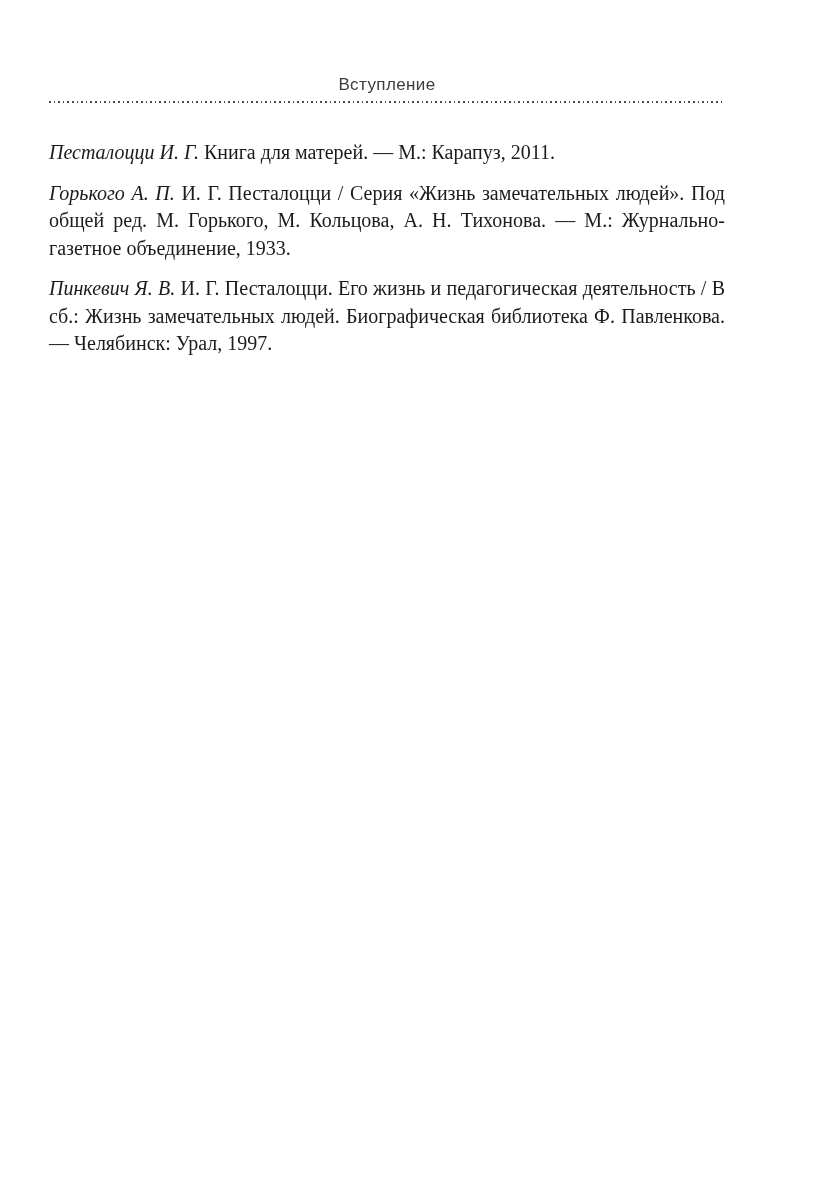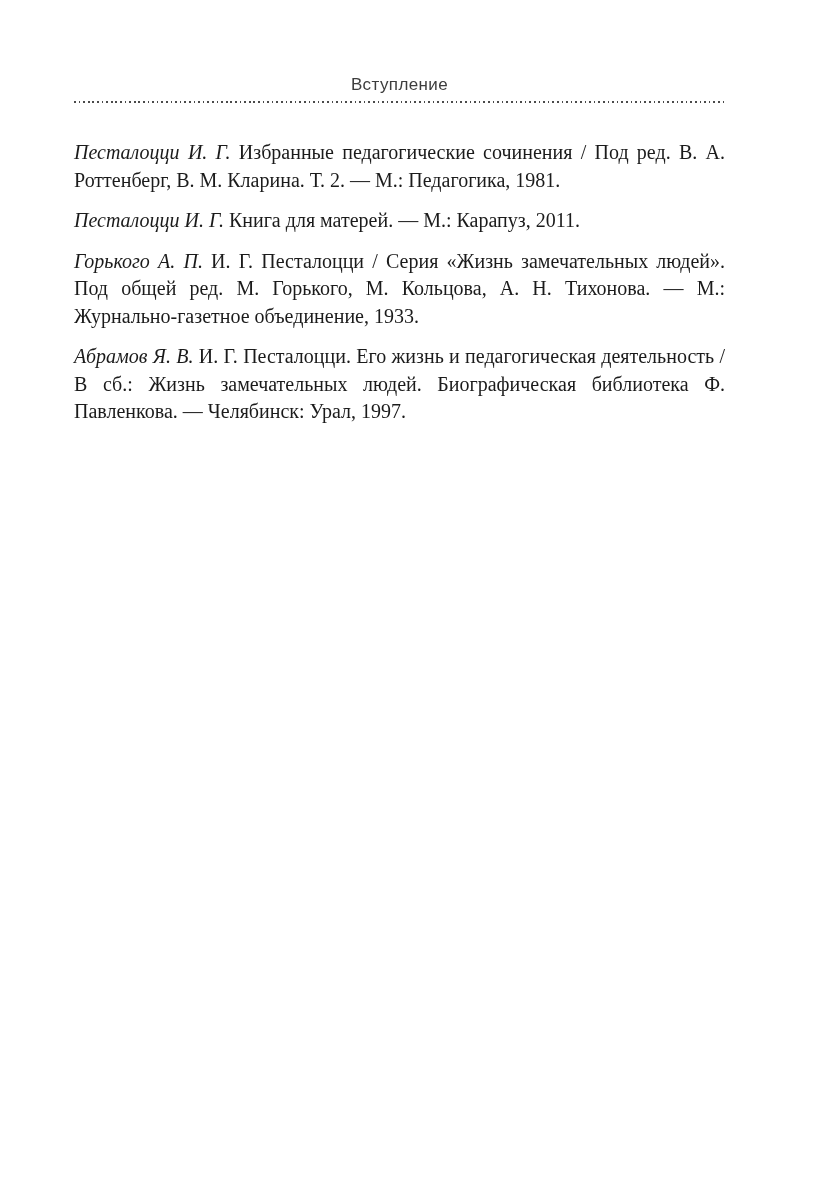--- a/index.html
+++ b/index.html
@@ -10,21 +10,21 @@
   body {
     width: 817px;
     height: 1200px;
     overflow: hidden;
     position: relative;
   }
   .page {
     box-sizing: border-box;
     width: 817px;
     height: 1200px;
-    padding: 0 92px 0 74px;
+    padding: 0 92px 0 49px;
     background: #ffffff;
   }
   .chapter-header {
     padding-top: 74px;
   }
   .chapter-title {
     font-family: "Liberation Sans", "DejaVu Sans", sans-serif;
     font-size: 17px;
     line-height: 21px;
     letter-spacing: 0.4px;
@@ -63,35 +63,31 @@
 
 <div class="page">
 
   <header class="chapter-header">
     <div class="chapter-title">Вступление</div>
     <div class="dotted-rule"></div>
   </header>
 
   <main class="bibliography">
 
-    <p class="entry">
-      <span class="author">Песталоцци И. Г.</span>
-      <span class="entry-text">Избранные педагогические сочинения / Под ред. В. А. Роттенберг, В. М. Кларина. Т. 2. — М.: Педагогика, 1981.</span>
-    </p>
 
     <p class="entry">
       <span class="author">Песталоцци И. Г.</span>
       <span class="entry-text">Книга для матерей. — М.: Карапуз, 2011.</span>
     </p>
 
     <p class="entry">
       <span class="author">Горького А. П.</span>
       <span class="entry-text">И. Г. Песталоцци / Серия «Жизнь замечательных людей». Под общей ред. М. Горького, М. Кольцова, А. Н. Тихонова. — М.: Журнально-газетное объединение, 1933.</span>
     </p>
 
     <p class="entry">
-      <span class="author">Абрамов Я. В.</span>
+      <span class="author">Пинкевич Я. В.</span>
       <span class="entry-text">И. Г. Песталоцци. Его жизнь и педагогическая деятельность / В сб.: Жизнь замечательных людей. Биографическая библиотека Ф. Павленкова. — Челябинск: Урал, 1997.</span>
     </p>
 
   </main>
 
 </div>
 
 </body></html>

